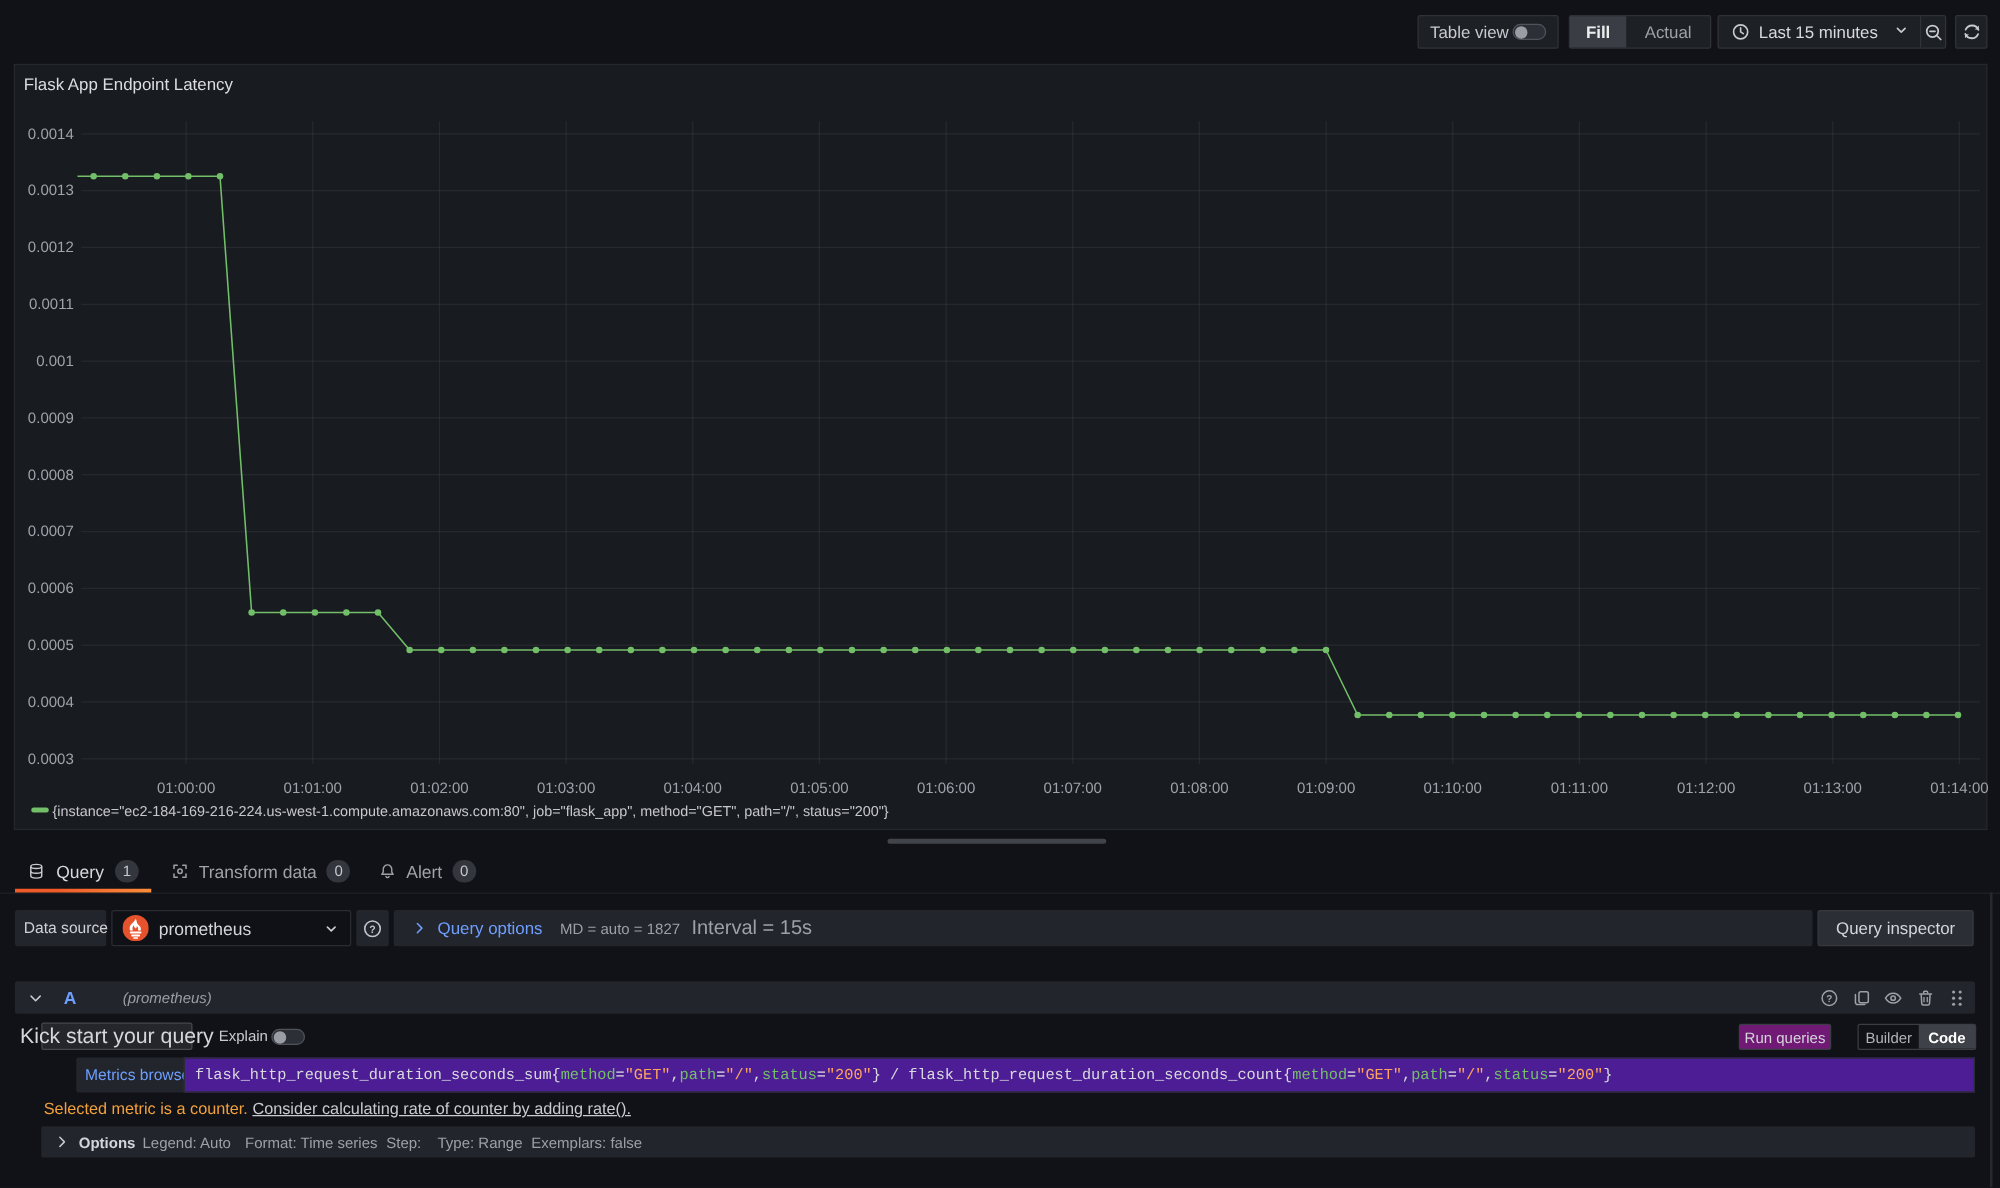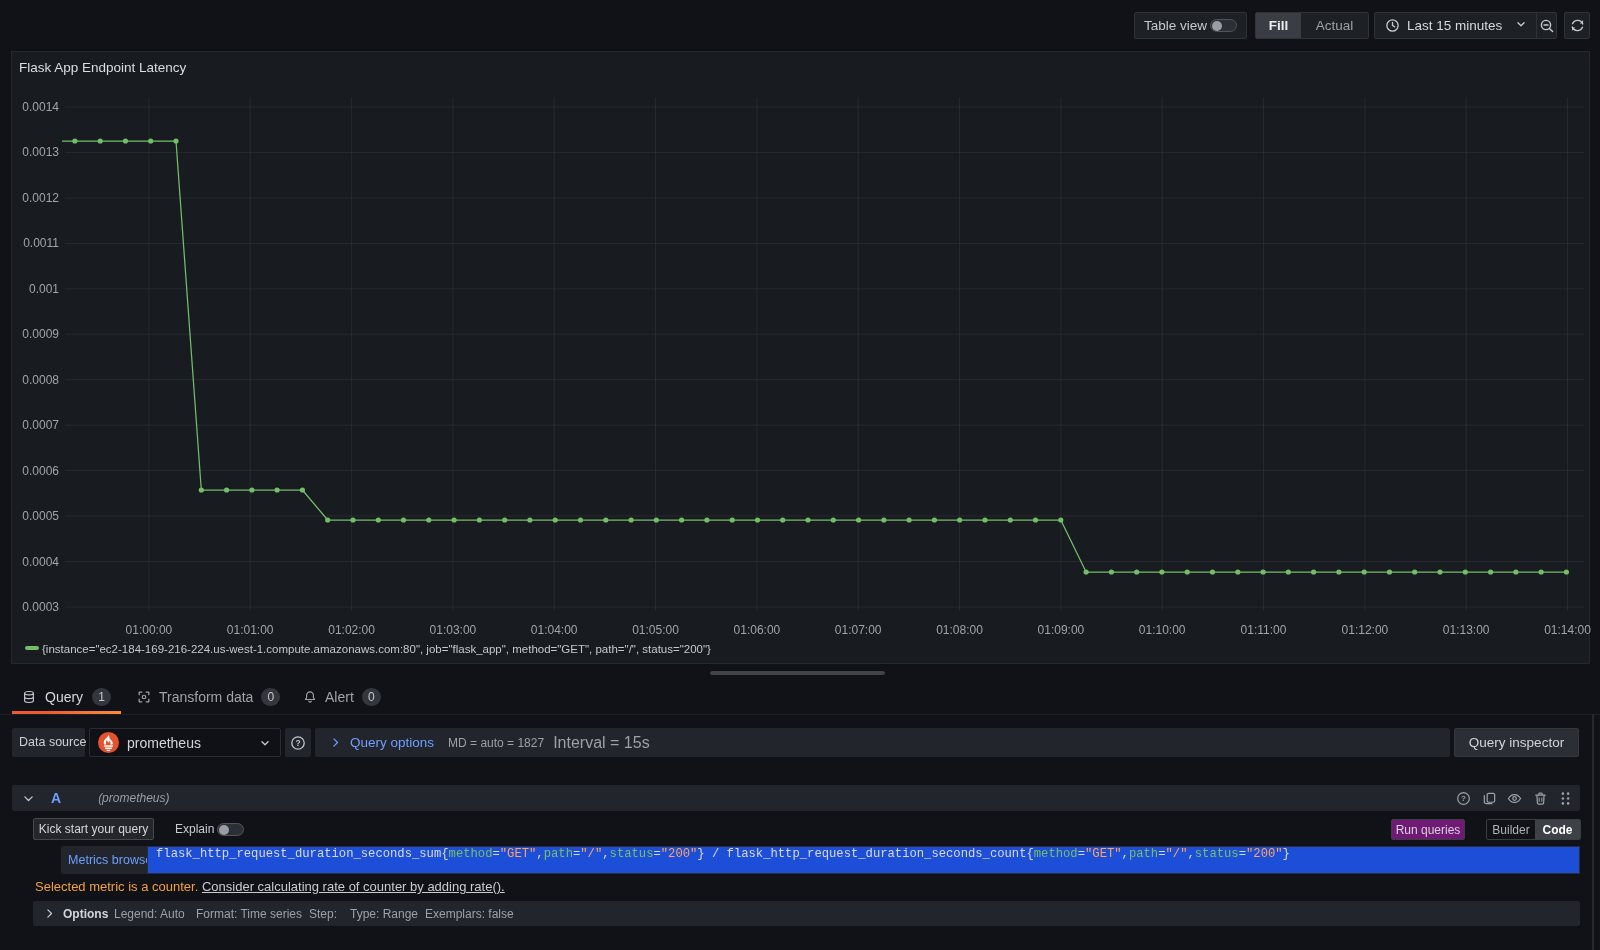--- a/index.html
+++ b/index.html
@@ -265,35 +265,35 @@
         <circle cx="5.2" cy="2.8" r="1.35" fill="#9da0a6"></circle>
         <circle cx="10.8" cy="2.8" r="1.35" fill="#9da0a6"></circle>
         <circle cx="5.2" cy="8.0" r="1.35" fill="#9da0a6"></circle>
         <circle cx="10.8" cy="8.0" r="1.35" fill="#9da0a6"></circle>
         <circle cx="5.2" cy="13.2" r="1.35" fill="#9da0a6"></circle>
         <circle cx="10.8" cy="13.2" r="1.35" fill="#9da0a6"></circle>
       </svg>
     </span>
 </div>
 
-<div class="abs" style="left:33px; top:818px; width:121px; height:22px; background:#24262c; border:1px solid #45484f; border-radius:2px; display:flex; align-items:center; justify-content:center; color:#d5d6da; font-size:12px; font-weight:500; white-space:nowrap;">Kick start your query</div>
+<div class="abs" style="left:33px; top:818px; width:121px; height:22px; background:#24262c; border:1px solid #45484f; border-radius:2px; display:flex; align-items:center; justify-content:center; color:#d5d6da; font-size:17px; font-weight:500; white-space:nowrap;">Kick start your query</div>
 <div class="abs" style="left:175px; top:822px; color:#c9cbd1; font-size:12px;">Explain</div>
 <div class="abs switch" style="left:217px; top:823px;">
     <span class="knob"></span>
   </div>
 <div class="abs" style="left:1391px; top:819px; width:74px; height:21px; background:#701a75; border:1px solid #3a3d44; border-radius:2px; display:flex; align-items:center; justify-content:center; color:#d4d5da; font-size:12px;">Run queries</div>
 <div class="abs" style="left:1486px; top:819px; width:95px; height:21px; border:1px solid #3a3d44; border-radius:2px; display:flex; overflow:hidden;">
   <span style="flex:1; display:flex; align-items:center; justify-content:center; color:#b0b2b8; font-size:12px;">Builder</span>
   <span style="width:45px; display:flex; align-items:center; justify-content:center; background:#3e4147; color:#fff; font-size:12px; font-weight:700;">Code</span>
 </div>
 
 <div class="abs row-bg" style="left:33px; top:846px; width:110px; height:28px; display:flex; align-items:center; justify-content:center; border-radius:2px;margin-left:28px;">
   <span class="blue" style="font-size:12.5px; font-weight:500;">Metrics browser&nbsp;›</span>
 </div>
-<div class="abs" style="left:147px; top:846px; width:1433px; height:28px; background:#1d4ed8; border:1px solid #2b2d34; display:flex; ">
+<div class="abs" style="left:147px; top:846px; width:1433px; height:28px; background:#4c1d95; border:1px solid #2b2d34; display:flex; align-items:center;">
   <span style="font-family:'Liberation Mono',monospace; font-size:12.2px; font-weight:500; color:#d9dade; margin-left:8px; white-space:pre;">flask_http_request_duration_seconds_sum{<span style="color:#74c069">method</span>=<span style="color:#ffa361">"GET"</span>,<span style="color:#74c069">path</span>=<span style="color:#ffa361">"/"</span>,<span style="color:#74c069">status</span>=<span style="color:#ffa361">"200"</span>} / flask_http_request_duration_seconds_count{<span style="color:#74c069">method</span>=<span style="color:#ffa361">"GET"</span>,<span style="color:#74c069">path</span>=<span style="color:#ffa361">"/"</span>,<span style="color:#74c069">status</span>=<span style="color:#ffa361">"200"</span>}</span>
 </div>
 <div class="abs" style="left:35px; top:879px; font-size:13px;">
   <span style="color:#f2a13c;">Selected metric is a counter.</span>
   <span style="color:#c9cbd1; text-decoration:underline;">Consider calculating rate of counter by adding rate().</span>
 </div>
 
 <div class="abs row-bg" style="left:33px; top:901px; width:1547px; height:25px; border-radius:2px; display:flex; align-items:center; color:#9da0a6; font-size:12px; position:absolute;">
   <span style="margin-left:10px; display:flex;">
       <svg class="" width="13" height="13" viewBox="0 0 16 16" fill="none" xmlns="http://www.w3.org/2000/svg">

